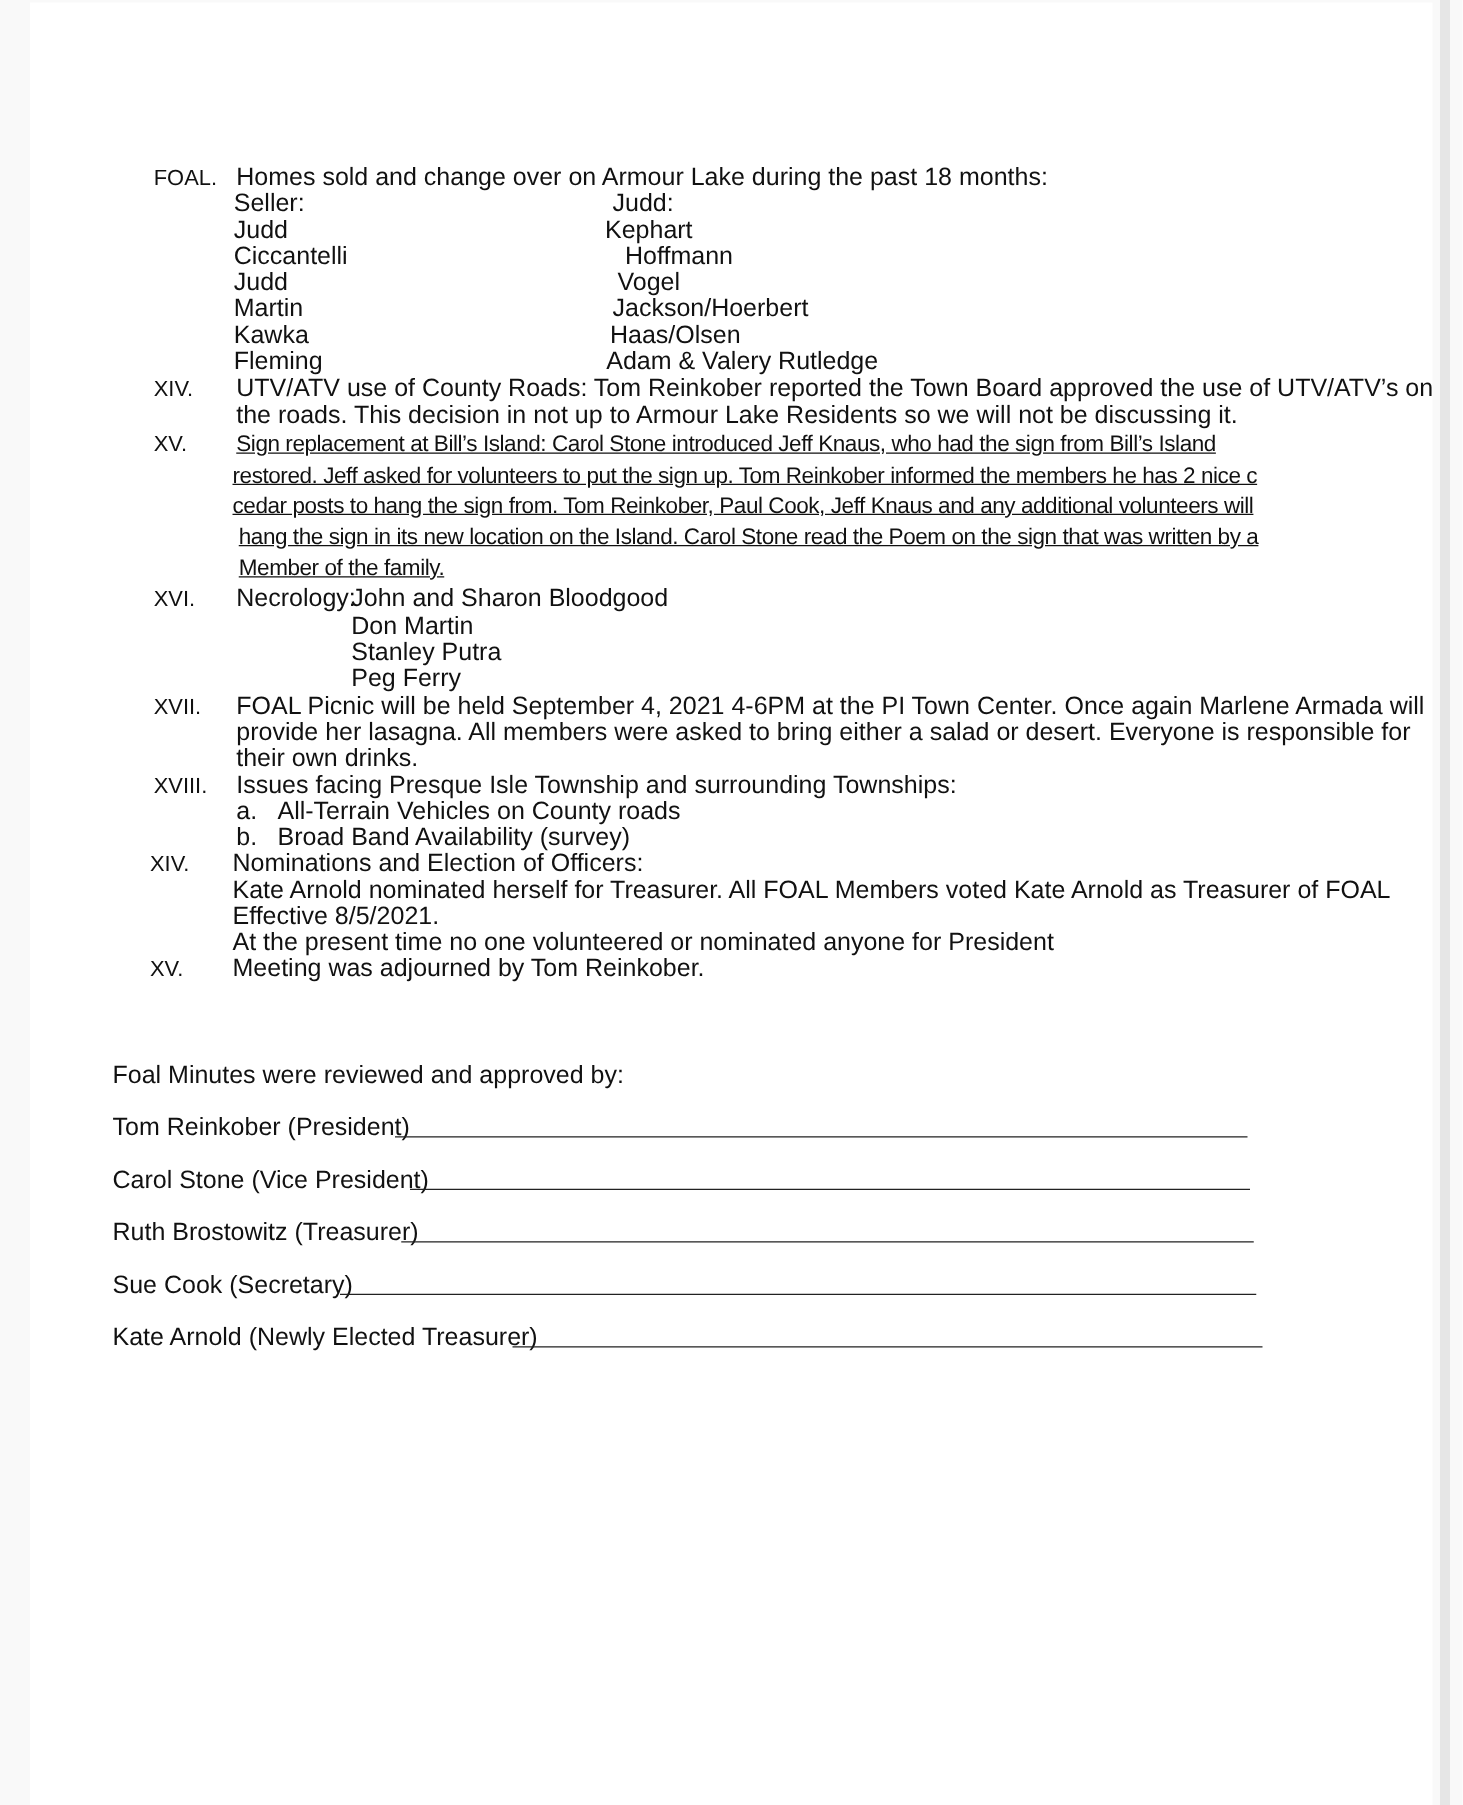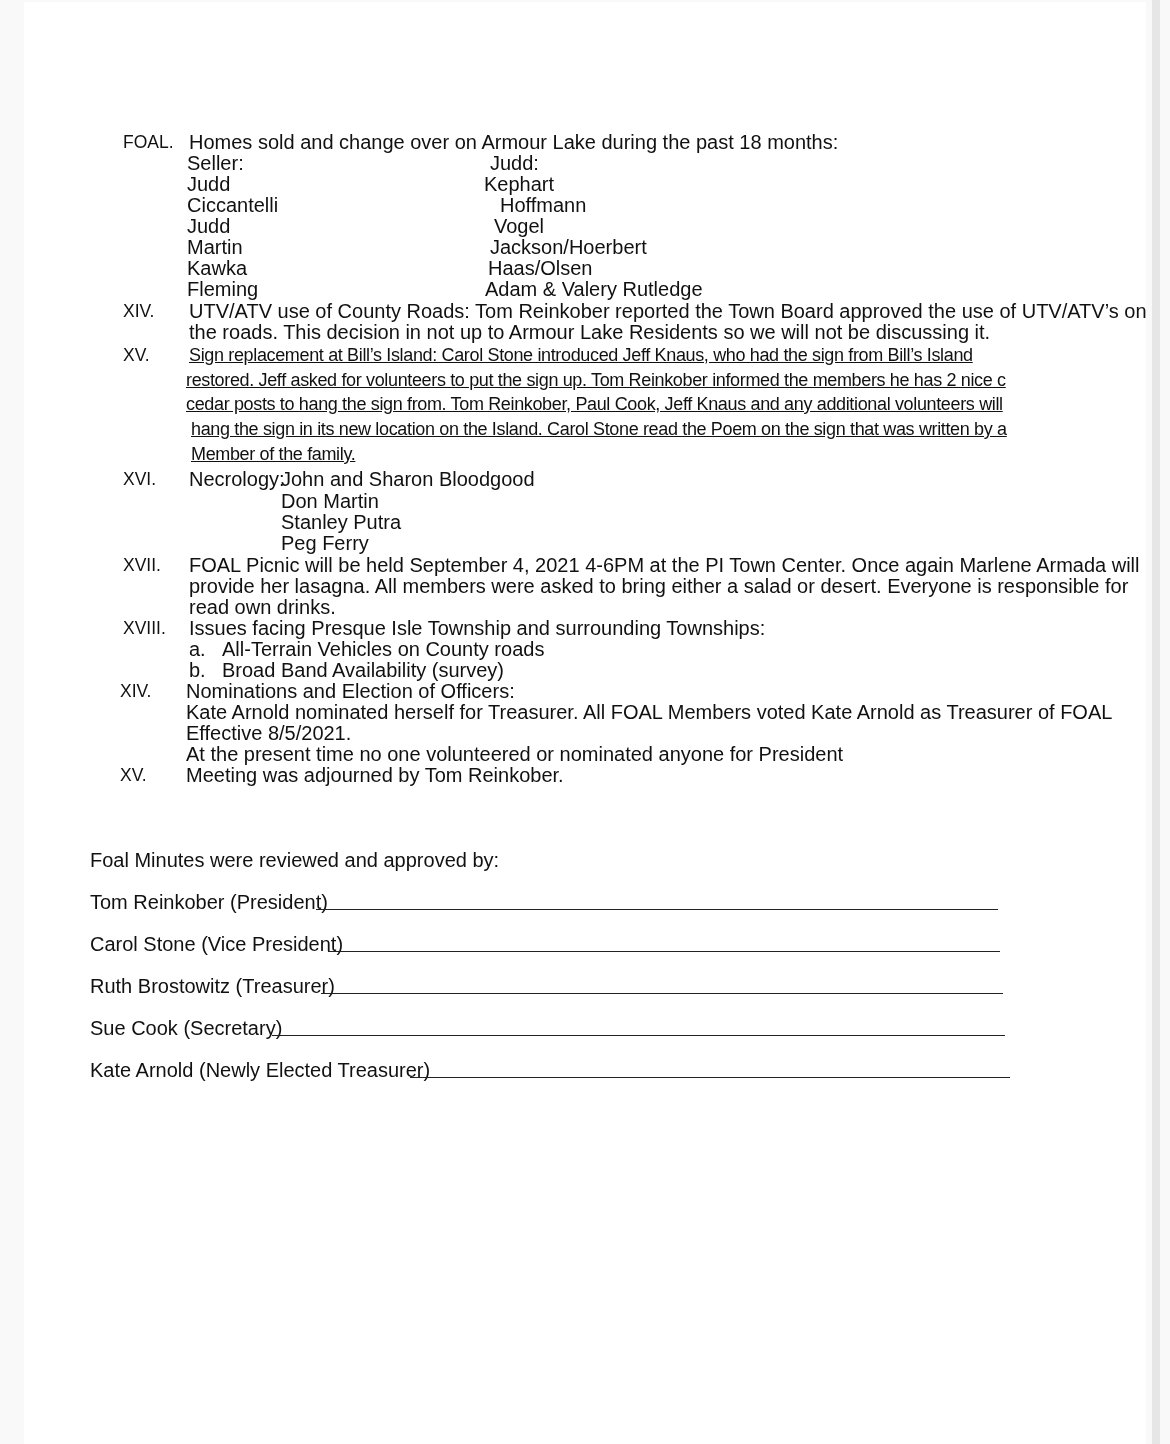--- a/index.html
+++ b/index.html
@@ -87,21 +87,21 @@
   <span class="line" style="left:281px;top:469px">John and Sharon Bloodgood</span>
   <span class="line" style="left:281px;top:491px">Don Martin</span>
   <span class="line" style="left:281px;top:512px">Stanley Putra</span>
   <span class="line" style="left:281px;top:533px">Peg Ferry</span>
 </div>
 
 <div>
   <span class="num" style="left:123px;top:555px">XVII.</span>
   <span class="line" style="left:189px;top:555px">FOAL Picnic will be held September 4, 2021 4-6PM at the PI Town Center.  Once again Marlene Armada will</span>
   <span class="line" style="left:189px;top:576px">provide her lasagna.  All members were asked to bring either a salad or desert.  Everyone is responsible for</span>
-  <span class="line" style="left:189px;top:597px">read own drinks.</span>
+  <span class="line" style="left:189px;top:597px">their own drinks.</span>
 </div>
 
 <div>
   <span class="num" style="left:123px;top:618px">XVIII.</span>
   <span class="line" style="left:189px;top:618px">Issues facing Presque Isle Township and surrounding Townships:</span>
   <span class="line" style="left:189px;top:639px">a.</span>
   <span class="line" style="left:222px;top:639px">All-Terrain Vehicles on County roads</span>
   <span class="line" style="left:189px;top:660px">b.</span>
   <span class="line" style="left:222px;top:660px">Broad Band Availability (survey)</span>
 </div>

